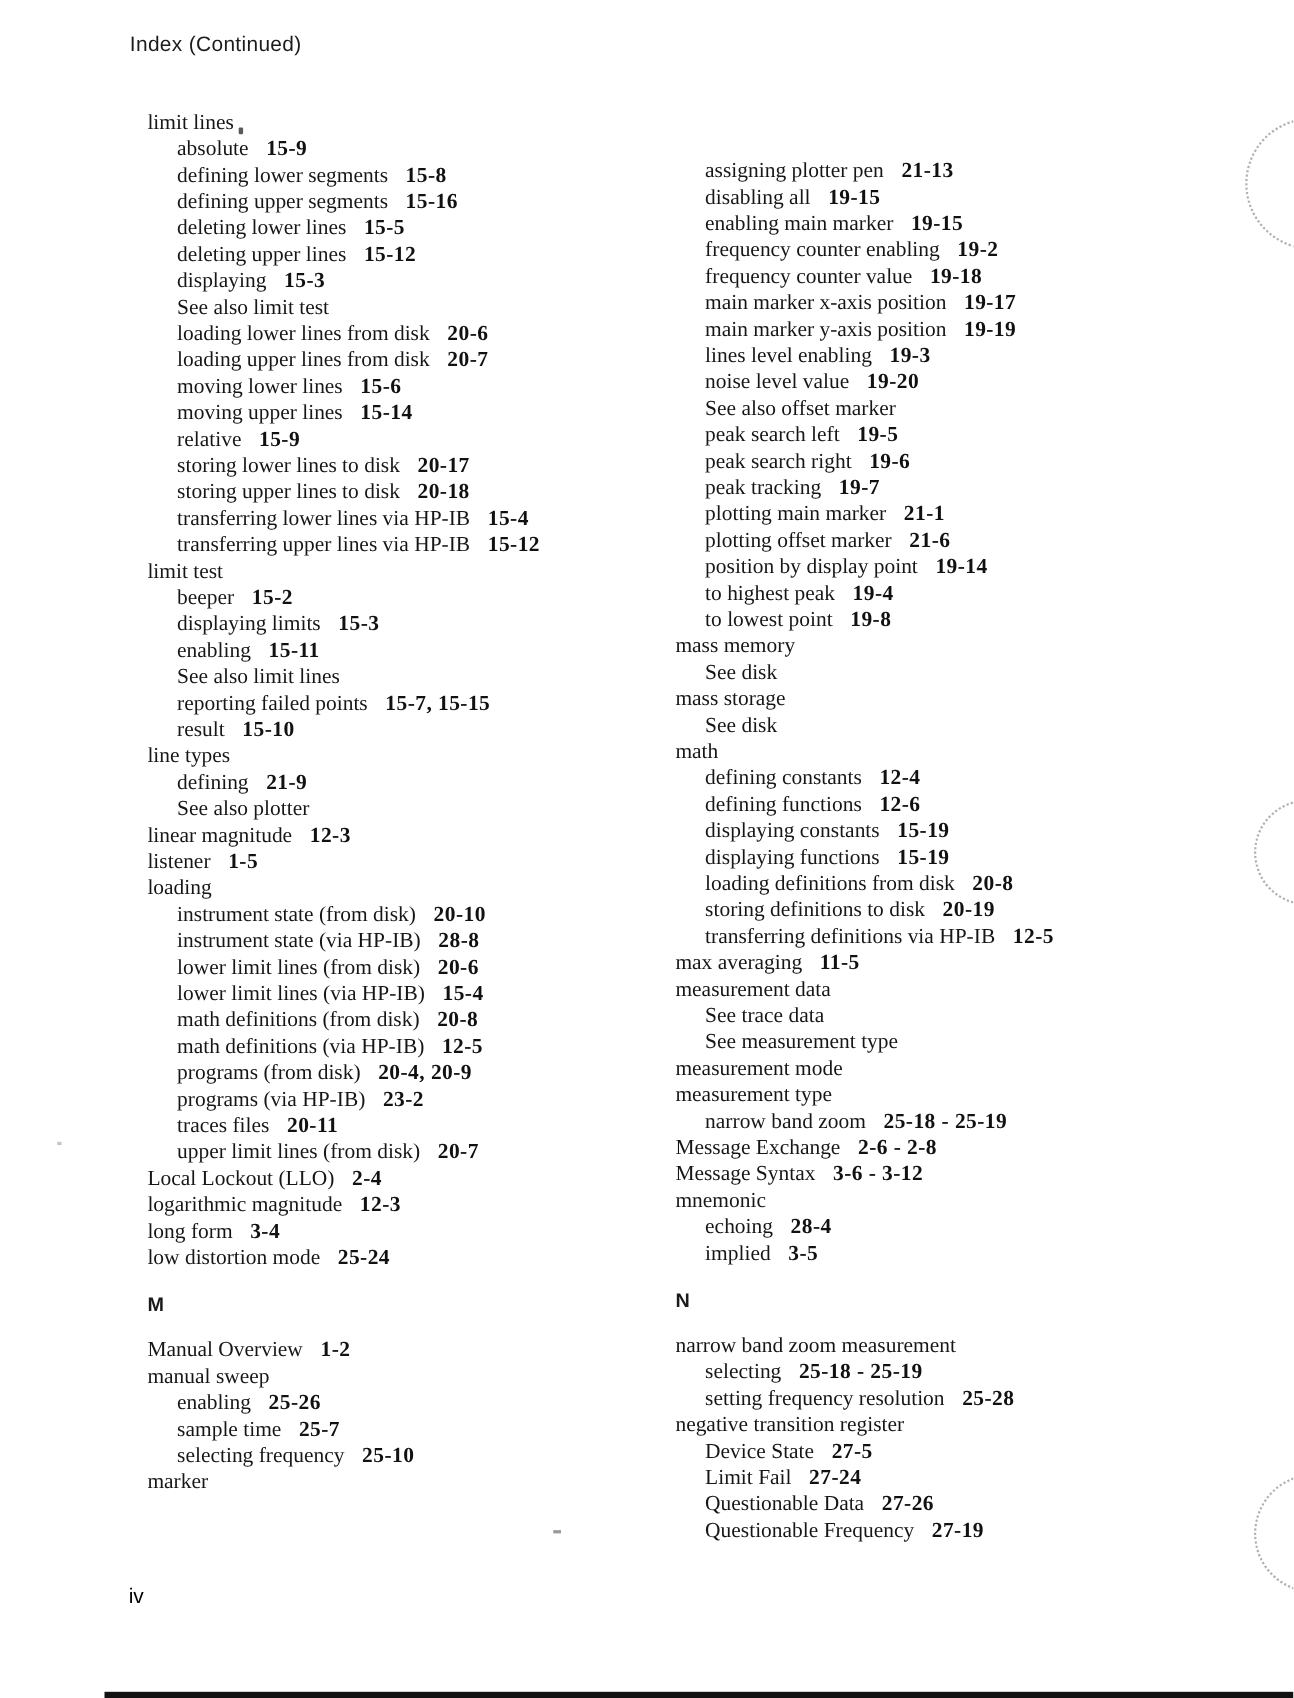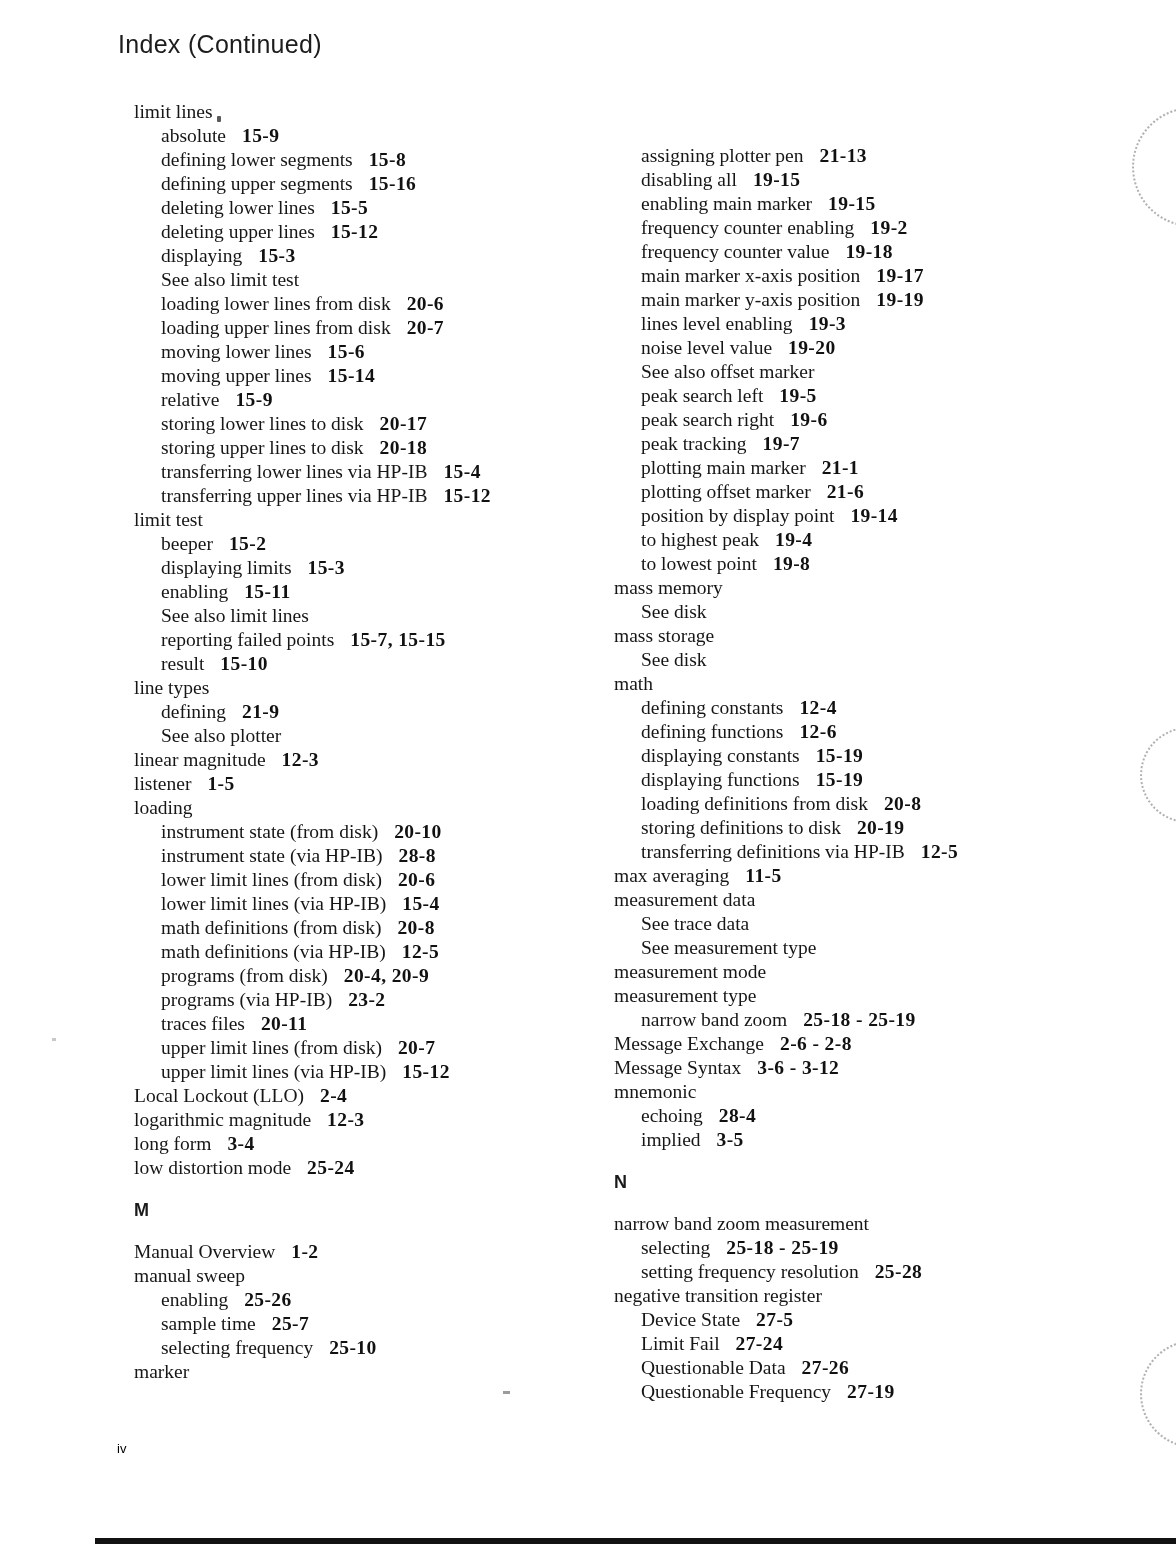--- a/index.html
+++ b/index.html
@@ -7,41 +7,41 @@
     position:relative;
     width:1176px; height:1544px;
     background:#ffffff;
     overflow:hidden;
     font-family:"Liberation Serif", serif;
     color:#161616;
   }
   .header {
     position:absolute; left:118px; top:30px;
     font-family:"Liberation Sans", sans-serif;
-    font-size:25px; letter-spacing:0.3px; color:#1c1c1c;
+    font-size:19px; letter-spacing:0.3px; color:#1c1c1c;
   }
   .col {
     position:absolute; top:100px; width:500px;
     font-size:19.5px; line-height:24px;
     white-space:nowrap;
   }
   .col0 { left:134px; }
   .col1 { left:614px;margin-top:44px; }
   .entry { height:24px; }
   .entry.i1 { padding-left:27px; }
   .pagenum { font-weight:bold; padding-left:16px; letter-spacing:0.4px; color:#111111; }
   .section-letter {
     font-family:"Liberation Sans", sans-serif;
     font-weight:bold; font-size:18px; color:#1a1a1a;
     margin-top:18px; margin-bottom:18px; height:24px; line-height:24px;
   }
   .footer {
     position:absolute; left:117px; top:1441px;
     font-family:"Liberation Sans", sans-serif;
-    font-size:13px; color:#000000;
+    font-size:19px; color:#000000;
   }
   
   .arc {
     position:absolute; border:2px dotted rgba(60,60,60,0.40);
     border-radius:50%;
   }
   .arc1 { left:1132px; top:107px;  width:116px; height:116px; }
   .arc2 { left:1140px; top:727px;  width:92px;  height:92px;  }
   .arc3 { left:1140px; top:1340px; width:104px; height:104px; }
   .speck { position:absolute; background:#222; }
@@ -93,21 +93,20 @@
       <div class="entry i1"><span>instrument state (from disk)</span><span class="pagenum">20-10</span></div>
       <div class="entry i1"><span>instrument state (via HP-IB)</span><span class="pagenum">28-8</span></div>
       <div class="entry i1"><span>lower limit lines (from disk)</span><span class="pagenum">20-6</span></div>
       <div class="entry i1"><span>lower limit lines (via HP-IB)</span><span class="pagenum">15-4</span></div>
       <div class="entry i1"><span>math definitions (from disk)</span><span class="pagenum">20-8</span></div>
       <div class="entry i1"><span>math definitions (via HP-IB)</span><span class="pagenum">12-5</span></div>
       <div class="entry i1"><span>programs (from disk)</span><span class="pagenum">20-4, 20-9</span></div>
       <div class="entry i1"><span>programs (via HP-IB)</span><span class="pagenum">23-2</span></div>
       <div class="entry i1"><span>traces files</span><span class="pagenum">20-11</span></div>
       <div class="entry i1"><span>upper limit lines (from disk)</span><span class="pagenum">20-7</span></div>
-      <div class="entry i1"><span>upper limit lines (via HP-IB)</span><span class="pagenum">15-12</span></div>
       <div class="entry i0"><span>Local Lockout (LLO)</span><span class="pagenum">2-4</span></div>
       <div class="entry i0"><span>logarithmic magnitude</span><span class="pagenum">12-3</span></div>
       <div class="entry i0"><span>long form</span><span class="pagenum">3-4</span></div>
       <div class="entry i0"><span>low distortion mode</span><span class="pagenum">25-24</span></div>
       <div class="section-letter">M</div>
       <div class="entry i0"><span>Manual Overview</span><span class="pagenum">1-2</span></div>
       <div class="entry i0"><span>manual sweep</span></div>
       <div class="entry i1"><span>enabling</span><span class="pagenum">25-26</span></div>
       <div class="entry i1"><span>sample time</span><span class="pagenum">25-7</span></div>
       <div class="entry i1"><span>selecting frequency</span><span class="pagenum">25-10</span></div>

